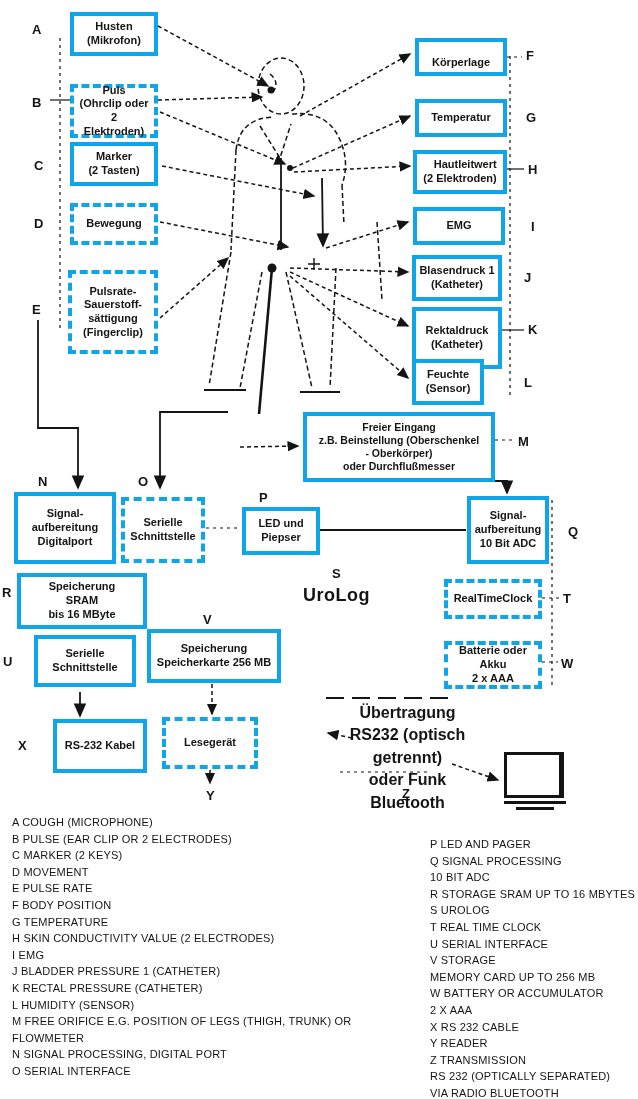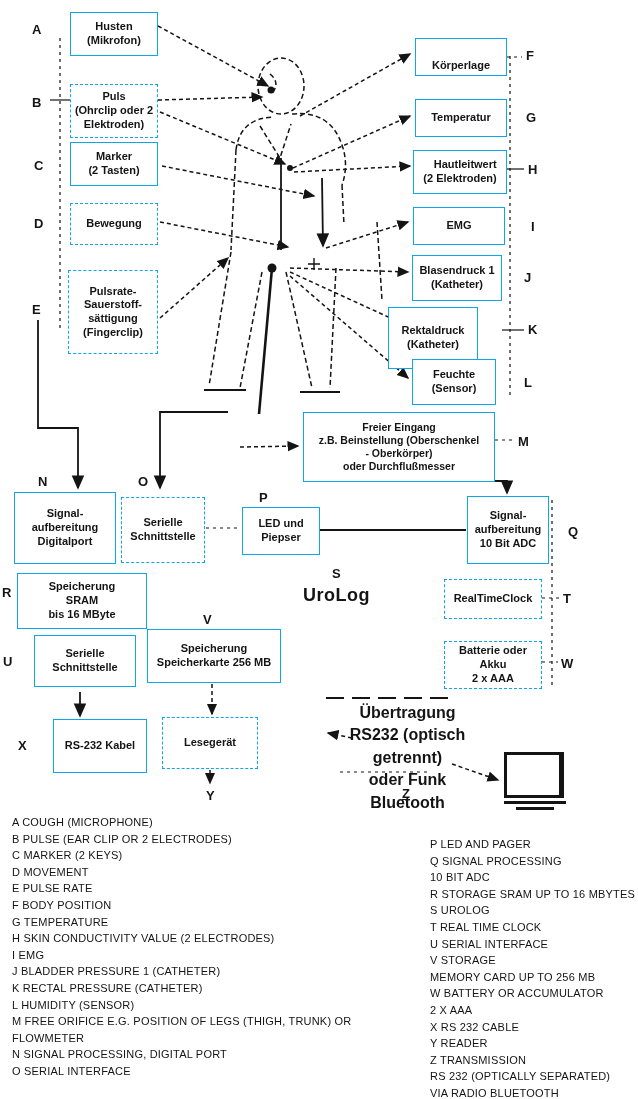--- a/index.html
+++ b/index.html
@@ -1,19 +1,19 @@
 <!DOCTYPE html>
 <html><head>
 <meta charset="utf-8">
 <style>
   html,body{margin:0;padding:0;background:#fff;}
   .page{position:relative;width:638px;height:1099px;background:#fff;overflow:hidden;
         font-family:"Liberation Sans",sans-serif;color:#141414;}
   svg.layer{position:absolute;left:0;top:0;pointer-events:none;}
-  .box{position:absolute;border:1px solid #0ea5e9;display:flex;align-items:center;justify-content:center;
+  .box{position:absolute;border:4px solid #0ea5e9;display:flex;align-items:center;justify-content:center;
        text-align:center;white-space:pre-line;font-size:11px;font-weight:700;line-height:1.25;
        background:#fff;box-sizing:border-box;padding:2px;}
   .box.dash{border-style:dashed;}
   .ltr{position:absolute;font-size:13px;font-weight:600;}
   .ltr.u{text-decoration:underline;}
   .zblock{position:absolute;text-align:center;white-space:pre-line;font-size:16px;font-weight:700;line-height:1.4;}
   .urolog{position:absolute;font-size:18px;font-weight:800;letter-spacing:.5px;}
   .mbox{font-size:10.5px;}
   .legend{position:absolute;font-size:11px;font-weight:400;letter-spacing:.2px;}
   .legend div{line-height:16.6px;white-space:nowrap;}
@@ -120,23 +120,23 @@
 sättigung
 (Fingerclip)</span></div>
 
   <div class="box" style="left:415px;top:38px;width:92px;height:38px;align-items:flex-end;"><span>Körperlage</span></div>
   <div class="box" style="left:415px;top:99px;width:92px;height:38px;"><span>Temperatur</span></div>
   <div class="box" style="left:413px;top:150px;width:94px;height:44px;text-align:right;"><span>Hautleitwert
 (2 Elektroden)</span></div>
   <div class="box" style="left:413px;top:207px;width:92px;height:38px;"><span>EMG</span></div>
   <div class="box" style="left:412px;top:255px;width:90px;height:46px;"><span>Blasendruck 1
 (Katheter)</span></div>
-  <div class="box" style="left:388px;top:307px;width:90px;height:62px;"><span>Rektaldruck
+  <div class="box" style="left:412px;top:307px;width:90px;height:62px;"><span>Rektaldruck
 (Katheter)</span></div>
-  <div class="box" style="left:412px;top:359px;width:84px;height:46px;"><span>Feuchte
+  <div class="box" style="left:412px;top:359px;width:72px;height:46px;"><span>Feuchte
 (Sensor)</span></div>
 
   <div class="box mbox" style="left:303px;top:412px;width:192px;height:70px;"><span>Freier Eingang
 z.B. Beinstellung (Oberschenkel
 - Oberkörper)
 oder Durchflußmesser</span></div>
   <div class="box" style="left:14px;top:492px;width:102px;height:72px;"><span>Signal-
 aufbereitung
 Digitalport</span></div>
   <div class="box dash" style="left:121px;top:497px;width:84px;height:66px;"><span>Serielle

